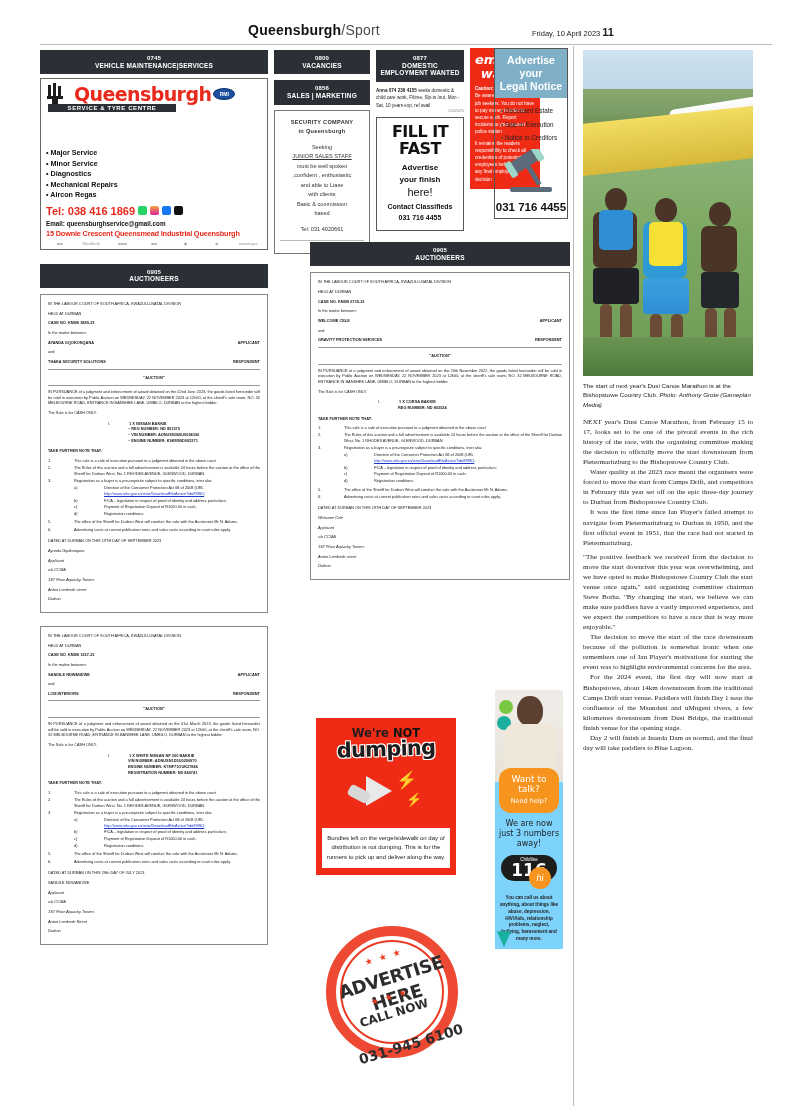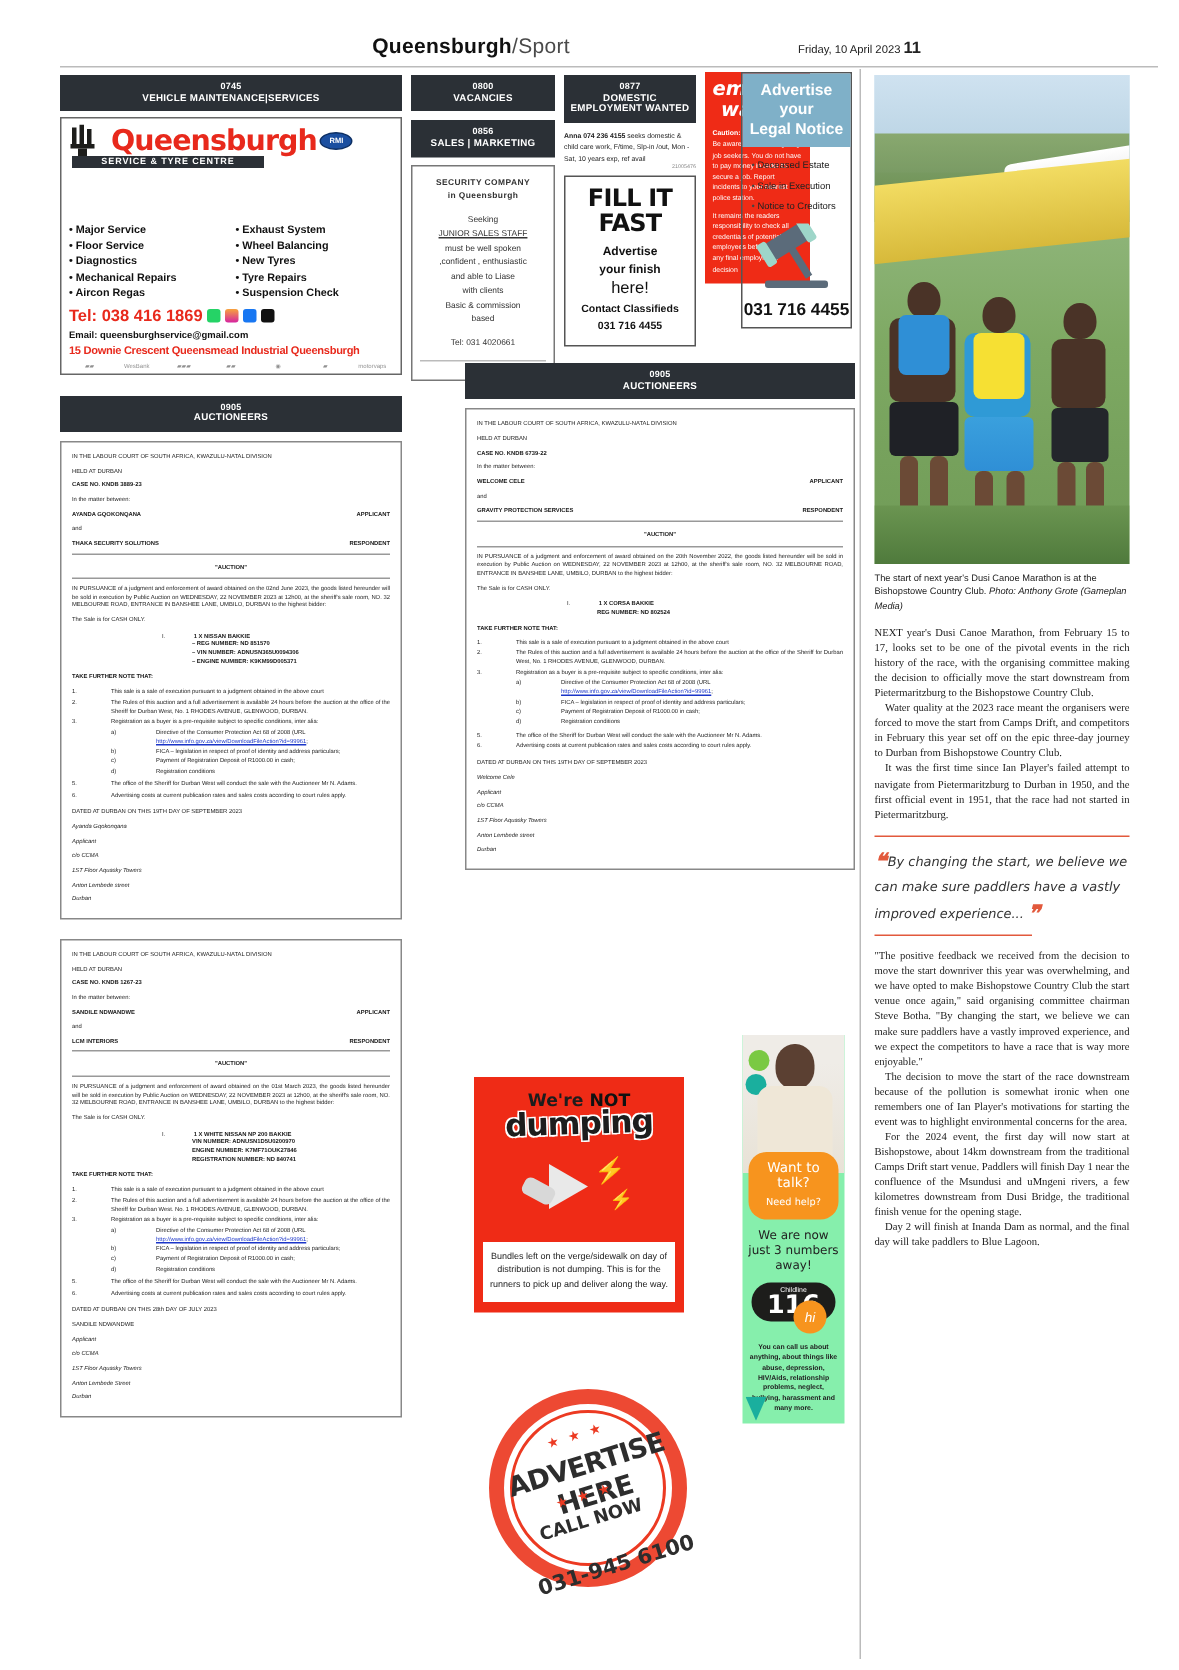--- a/index.html
+++ b/index.html
@@ -198,21 +198,21 @@
                 font-family:"DejaVu Sans", sans-serif; }
   .stamp .stars{ position:absolute; left:46px; top:34px; color:#ec3a22; font-size:9px;
                  transform:rotate(-17deg); letter-spacing:2px; }
   .stamp .stars2{position:absolute; left:52px; top:74px; color:#ec3a22; font-size:9px;
                  transform:rotate(-17deg); letter-spacing:2px; }
   .stamp .tel { position:absolute; left:18px; top:118px; width:150px; text-align:center;
                 transform:rotate(-17deg); font-size:14px; font-weight:bold; color:#2d2d2d;
                 font-family:"DejaVu Sans", sans-serif; }
 
   
-  .cl { width:68px; background:#86efac; position:relative; overflow:hidden; }
+  .cl { width:68px; background:#7dd3fc; position:relative; overflow:hidden; }
   .cl .kid { height:92px; background:linear-gradient(#efece7 0%,#efece7 20%,#e8e2d6 100%);
              position:relative; }
   .cl .face { position:absolute; left:22px; top:6px; width:26px; height:30px;
               border-radius:48% 48% 45% 45%; background:#5b4032; }
   .cl .body { position:absolute; left:10px; top:34px; width:50px; height:58px;
               background:#efe7d7; border-radius:9px 9px 0 0; }
   .cl .dot1 { position:absolute; left:4px; top:10px; width:14px; height:14px;
               border-radius:50%; background:#7ac943; }
   .cl .dot2 { position:absolute; left:2px; top:26px; width:14px; height:14px;
               border-radius:50%; background:#1aaf9e; }
@@ -272,31 +272,24 @@
             </g>
           </svg>
       </span>
       <span class="qb-word">Queensburgh</span>
       <span class="rmi-badge">RMI</span>
     </div>
     <div class="qb-sub">SERVICE &amp; TYRE CENTRE</div>
     <div class="qb-cols">
       <ul>
         <li>Major Service</li>
-        <li>Floor Service</li>
+        <li>Minor Service</li>
         <li>Diagnostics</li>
         <li>Mechanical Repairs</li>
         <li>Aircon Regas</li>
-      </ul>
-      <ul>
-        <li>Exhaust System</li>
-        <li>Wheel Balancing</li>
-        <li>New Tyres</li>
-        <li>Tyre Repairs</li>
-        <li>Suspension Check</li>
       </ul>
     </div>
     <div class="qb-tel">
       <span>Tel: 038 416 1869</span>
       <span class="sico" style="background:#25d366"></span>
       <span class="sico" style="background:linear-gradient(#f7a33c,#d6249f)"></span>
       <span class="sico" style="background:#1877f2"></span>
       <span class="sico" style="background:#111"></span>
     </div>
     <div class="qb-email">Email: queensburghservice@gmail.com</div>
@@ -752,29 +745,20 @@
     <span class="src">Photo: Anthony Grote (Gameplan Media)</span>
   </div>
 
 
   <div class="body-txt">
     <p class="first">NEXT year's Dusi Canoe Marathon, from February 15 to 17, looks set to be one of the pivotal events in the rich history of the race, with the organising committee making the decision to officially move the start downstream from Pietermaritzburg to the Bishopstowe Country Club.</p>
     <p>Water quality at the 2023 race meant the organisers were forced to move the start from Camps Drift, and competitors in February this year set off on the epic three-day journey to Durban from Bishopstowe Country Club.</p>
     <p>It was the first time since Ian Player's failed attempt to navigate from Pietermaritzburg to Durban in 1950, and the first official event in 1951, that the race had not started in Pietermaritzburg.</p>
   </div>
 
-  <div class="pull">
-    <div class="line"></div>
-    <div class="qt">
-      <span class="qmark">❝</span>
-      <span>By changing the start, we believe we can make sure paddlers have a vastly improved experience...</span>
-      <span class="qmark">❞</span>
-    </div>
-    <div class="lineb"></div>
-  </div>
 
   <div class="body-txt" style="margin-top:4px">
     <p class="first">"The positive feedback we received from the decision to move the start downriver this year was overwhelming, and we have opted to make Bishopstowe Country Club the start venue once again," said organising committee chairman Steve Botha. "By changing the start, we believe we can make sure paddlers have a vastly improved experience, and we expect the competitors to have a race that is way more enjoyable."</p>
     <p>The decision to move the start of the race downstream because of the pollution is somewhat ironic when one remembers one of Ian Player's motivations for starting the event was to highlight environmental concerns for the area.</p>
     <p>For the 2024 event, the first day will now start at Bishopstowe, about 14km downstream from the traditional Camps Drift start venue. Paddlers will finish Day 1 near the confluence of the Msundusi and uMngeni rivers, a few kilometres downstream from Dusi Bridge, the traditional finish venue for the opening stage.</p>
     <p>Day 2 will finish at Inanda Dam as normal, and the final day will take paddlers to Blue Lagoon.</p>
   </div>
 </div>
 
 </body></html>

